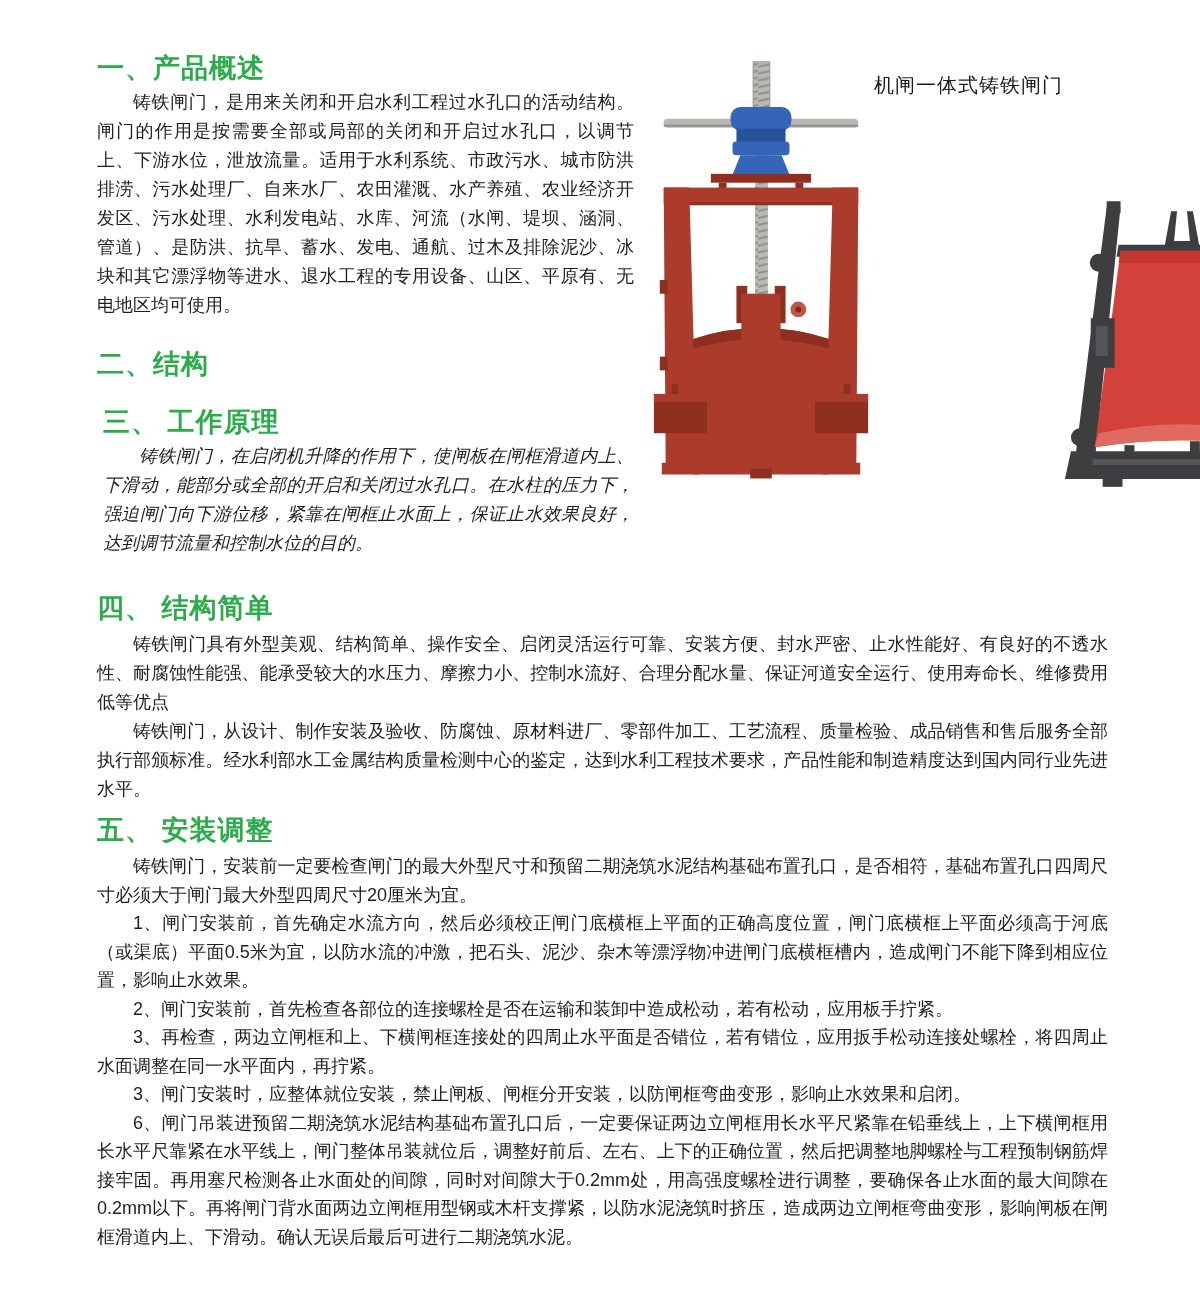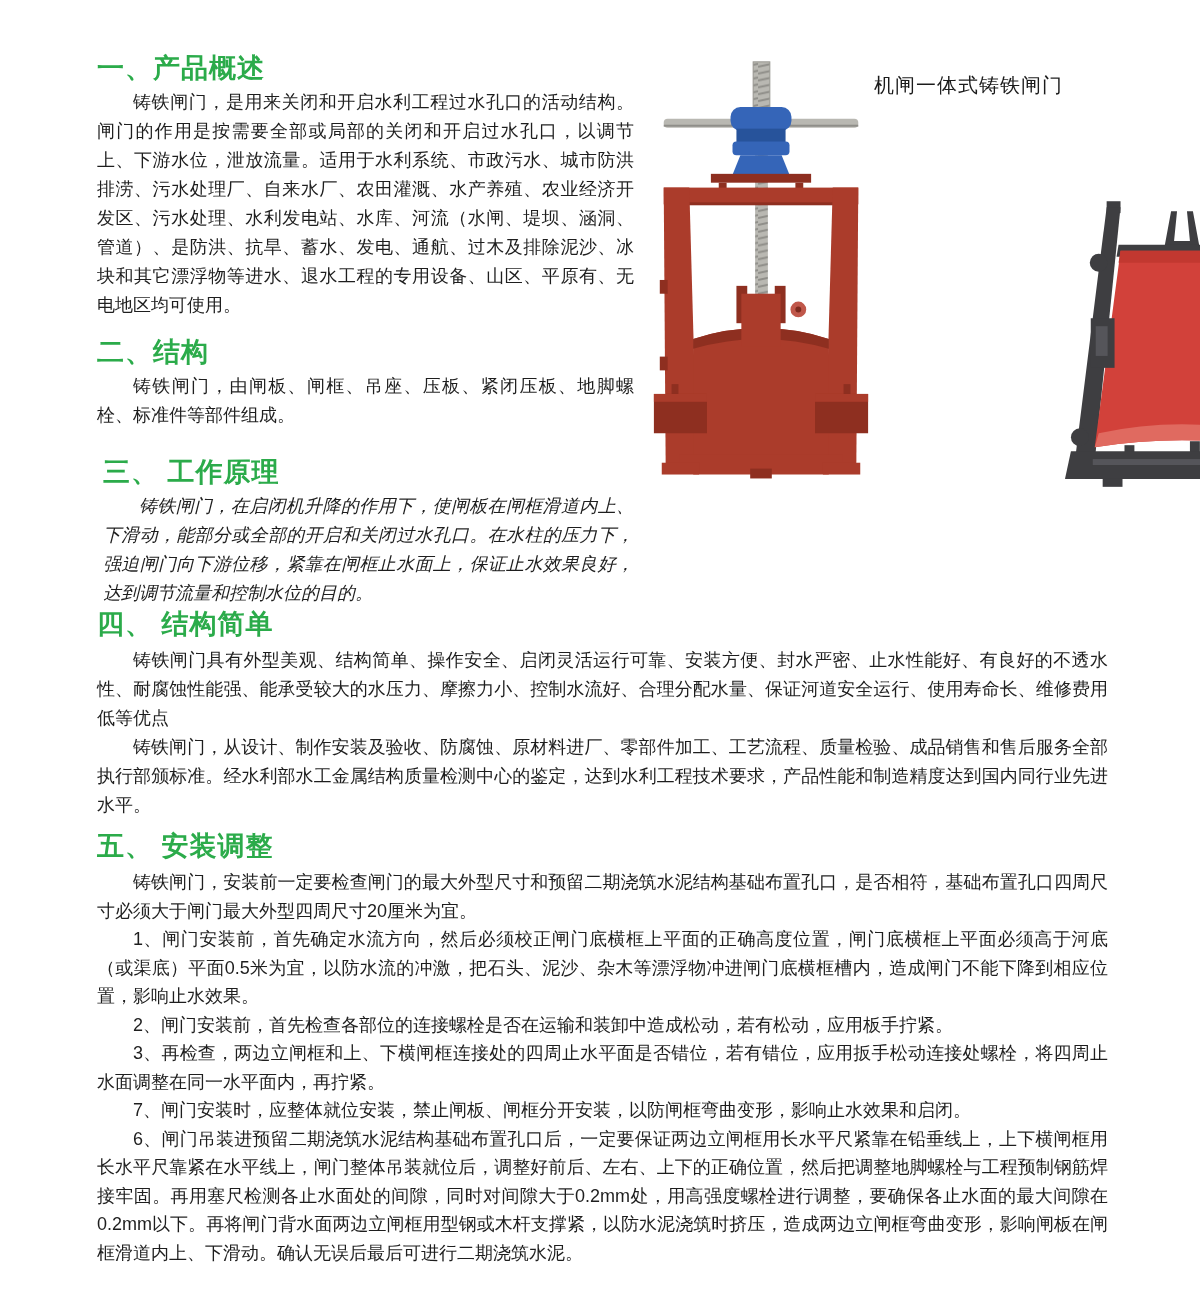--- a/index.html
+++ b/index.html
@@ -23,21 +23,21 @@
     color:var(--heading_green);
     letter-spacing:1px;
   }
   .body-p {
     font-size:18px; line-height:29px;
     text-align:justify;
     text-indent:2em;
     color:var(--body_text);
   }
   .sec1 .body-p { margin-top:4px; }
-  .sec2 { margin-top:16px; }
+  .sec2 { margin-top:28px; }
   .sec2 .body-p { margin-top:4px; }
   .sec3 { margin-top:26px;margin-left:6px; }
   .sec3 .body-p { margin-top:4px;font-style:italic; }
   .sec4 { margin-top:0px; }
   .sec4 .body-p { margin-top:0; }
   .sec4 h2 { margin-bottom:6px; }
   .sec5 { margin-top:10px; }
   .sec5 h2 { margin-bottom:6px; }
   .sec5 .body-p { line-height:28.5px; }
 
@@ -81,21 +81,20 @@
   <div class="top">
 
     <div class="col-text">
       <section class="sec1">
         <h2 class="sec-heading">一、产品概述</h2>
         <p class="body-p">铸铁闸门，是用来关闭和开启水利工程过水孔口的活动结构。闸门的作用是按需要全部或局部的关闭和开启过水孔口，以调节上、下游水位，泄放流量。适用于水利系统、市政污水、城市防洪排涝、污水处理厂、自来水厂、农田灌溉、水产养殖、农业经济开发区、污水处理、水利发电站、水库、河流（水闸、堤坝、涵洞、管道）、是防洪、抗旱、蓄水、发电、通航、过木及排除泥沙、冰块和其它漂浮物等进水、退水工程的专用设备、山区、平原有、无电地区均可使用。</p>
       </section>
 
       <section class="sec2">
         <h2 class="sec-heading">二、结构</h2>
-        <p class="body-p">铸铁闸门，由闸板、闸框、吊座、压板、紧闭压板、地脚螺栓、标准件等部件组成。</p>
       </section>
 
       <section class="sec3">
         <h2 class="sec-heading">三、 工作原理</h2>
         <p class="body-p">铸铁闸门，在启闭机升降的作用下，使闸板在闸框滑道内上、下滑动，能部分或全部的开启和关闭过水孔口。在水柱的压力下，强迫闸门向下游位移，紧靠在闸框止水面上，保证止水效果良好，达到调节流量和控制水位的目的。</p>
       </section>
     </div>
 
     <div class="col-figs">
       <div class="figures-row">
@@ -203,18 +202,18 @@
     <p class="body-p">铸铁闸门具有外型美观、结构简单、操作安全、启闭灵活运行可靠、安装方便、封水严密、止水性能好、有良好的不透水性、耐腐蚀性能强、能承受较大的水压力、摩擦力小、控制水流好、合理分配水量、保证河道安全运行、使用寿命长、维修费用低等优点</p>
     <p class="body-p">铸铁闸门，从设计、制作安装及验收、防腐蚀、原材料进厂、零部件加工、工艺流程、质量检验、成品销售和售后服务全部执行部颁标准。经水利部水工金属结构质量检测中心的鉴定，达到水利工程技术要求，产品性能和制造精度达到国内同行业先进水平。</p>
   </section>
 
   <section class="sec5">
     <h2 class="sec-heading">五、 安装调整</h2>
     <p class="body-p">铸铁闸门，安装前一定要检查闸门的最大外型尺寸和预留二期浇筑水泥结构基础布置孔口，是否相符，基础布置孔口四周尺寸必须大于闸门最大外型四周尺寸20厘米为宜。</p>
     <p class="body-p">1、闸门安装前，首先确定水流方向，然后必须校正闸门底横框上平面的正确高度位置，闸门底横框上平面必须高于河底（或渠底）平面0.5米为宜，以防水流的冲激，把石头、泥沙、杂木等漂浮物冲进闸门底横框槽内，造成闸门不能下降到相应位置，影响止水效果。</p>
     <p class="body-p">2、闸门安装前，首先检查各部位的连接螺栓是否在运输和装卸中造成松动，若有松动，应用板手拧紧。</p>
     <p class="body-p">3、再检查，两边立闸框和上、下横闸框连接处的四周止水平面是否错位，若有错位，应用扳手松动连接处螺栓，将四周止水面调整在同一水平面内，再拧紧。</p>
-    <p class="body-p">7、闸门安装时，应整体就位安装，禁止闸板、闸框分开安装，以防闸框弯曲变形，影响止水效果和启闭。</p>
+    <p class="body-p">3、闸门安装时，应整体就位安装，禁止闸板、闸框分开安装，以防闸框弯曲变形，影响止水效果和启闭。</p>
     <p class="body-p">6、闸门吊装进预留二期浇筑水泥结构基础布置孔口后，一定要保证两边立闸框用长水平尺紧靠在铅垂线上，上下横闸框用长水平尺靠紧在水平线上，闸门整体吊装就位后，调整好前后、左右、上下的正确位置，然后把调整地脚螺栓与工程预制钢筋焊接牢固。再用塞尺检测各止水面处的间隙，同时对间隙大于0.2mm处，用高强度螺栓进行调整，要确保各止水面的最大间隙在0.2mm以下。再将闸门背水面两边立闸框用型钢或木杆支撑紧，以防水泥浇筑时挤压，造成两边立闸框弯曲变形，影响闸板在闸框滑道内上、下滑动。确认无误后最后可进行二期浇筑水泥。</p>
 
   </section>
 
 </div>
 
 </body></html>

